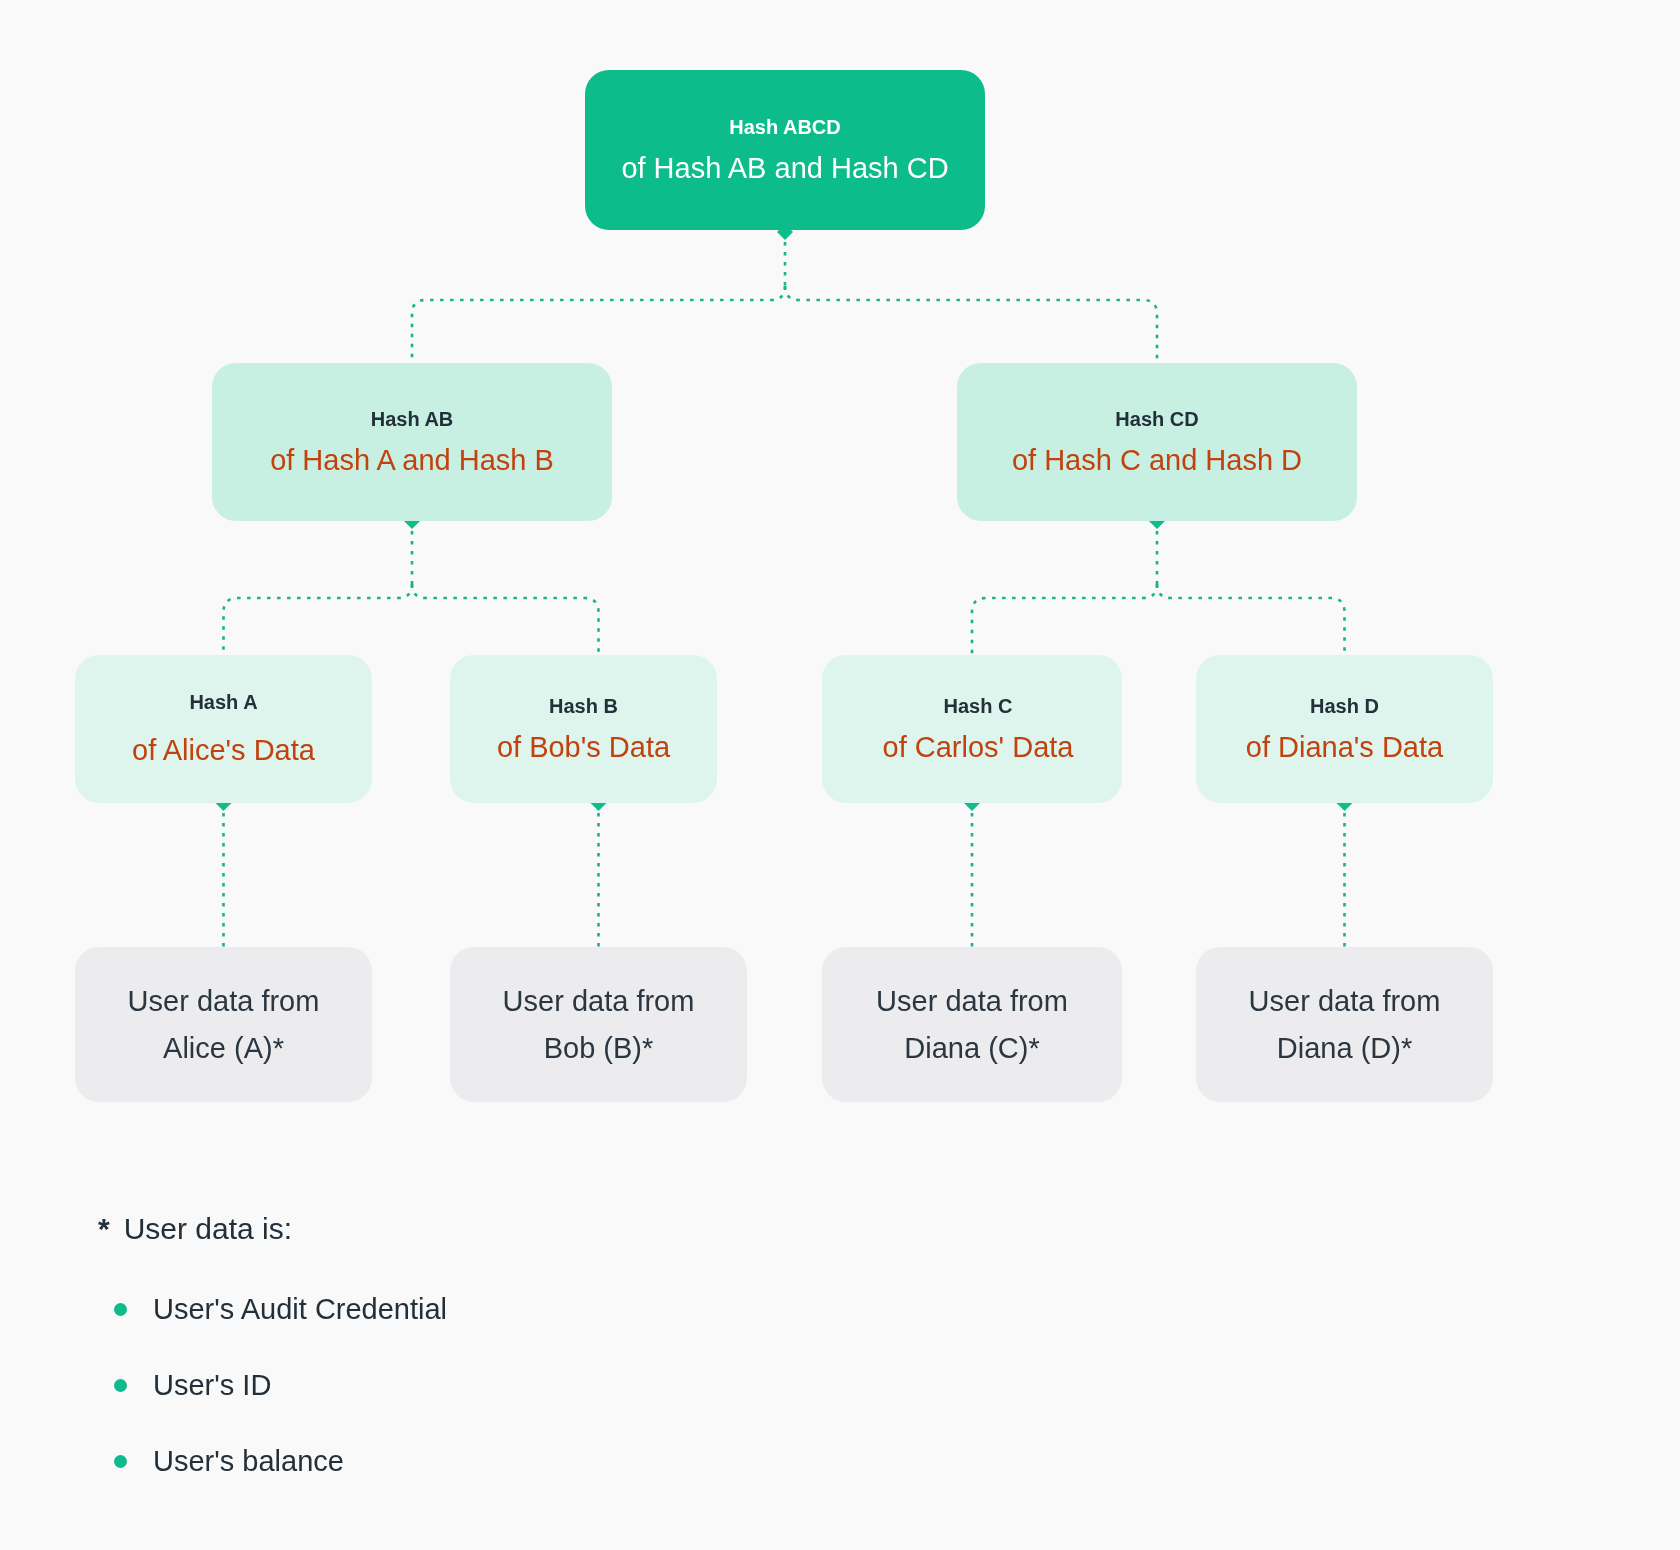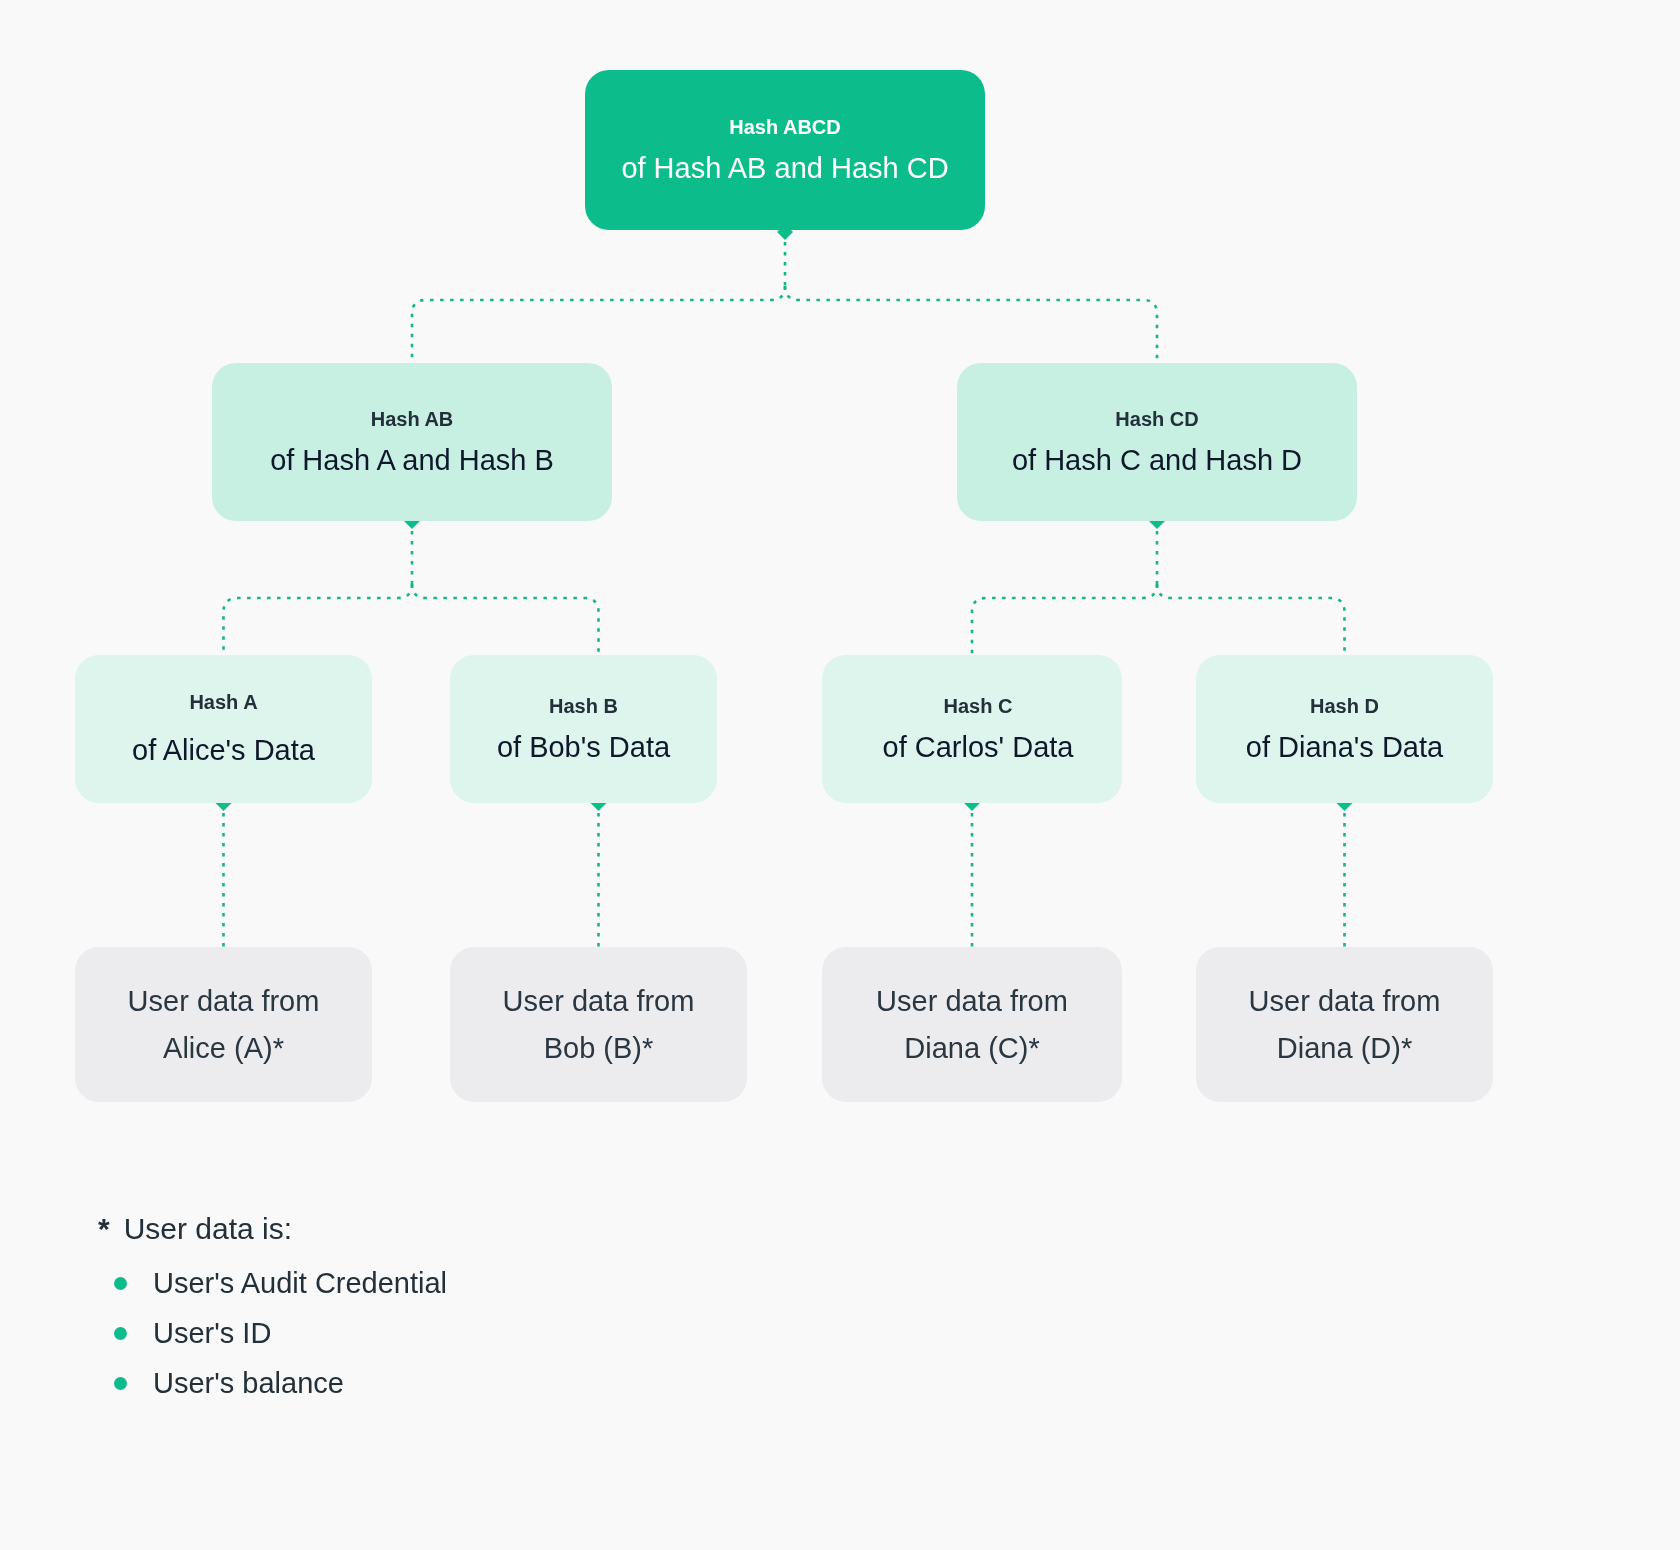--- a/index.html
+++ b/index.html
@@ -33,21 +33,21 @@
   }
   .node-title{
     font-weight:700;
     font-size:20px;
     color:#233039;
     line-height:1.2;
   }
   .node-subtitle{
     font-weight:400;
     font-size:29px;
-    color:#0f172a;
+    color:#c2410c;
     line-height:1.2;
   }
   .node-root{background:#0cbd8b;}
   .node-root .node-title,
   .node-root .node-subtitle{color:#ffffff;}
   .node-l2{background:#c7f0e3;}
   .node-l3{background:#ddf5ec;}
   .node-leaf{
     background:#ececef;
     gap:10px;
@@ -72,21 +72,21 @@
     height:40px;
   }
   .legend-asterisk{
     font-weight:700;
     font-size:30px;
     color:#233039;
   }
   .legend-item{
     display:flex;
     align-items:center;
-    margin-top:12px;
+    margin-top:38px;
     height:38px;
   }
   .legend-bullet{
     width:13px;
     height:13px;
     border-radius:50%;
     background:#0cbd8b;
     margin-left:16px;
     margin-right:26px;
     flex:0 0 auto;

